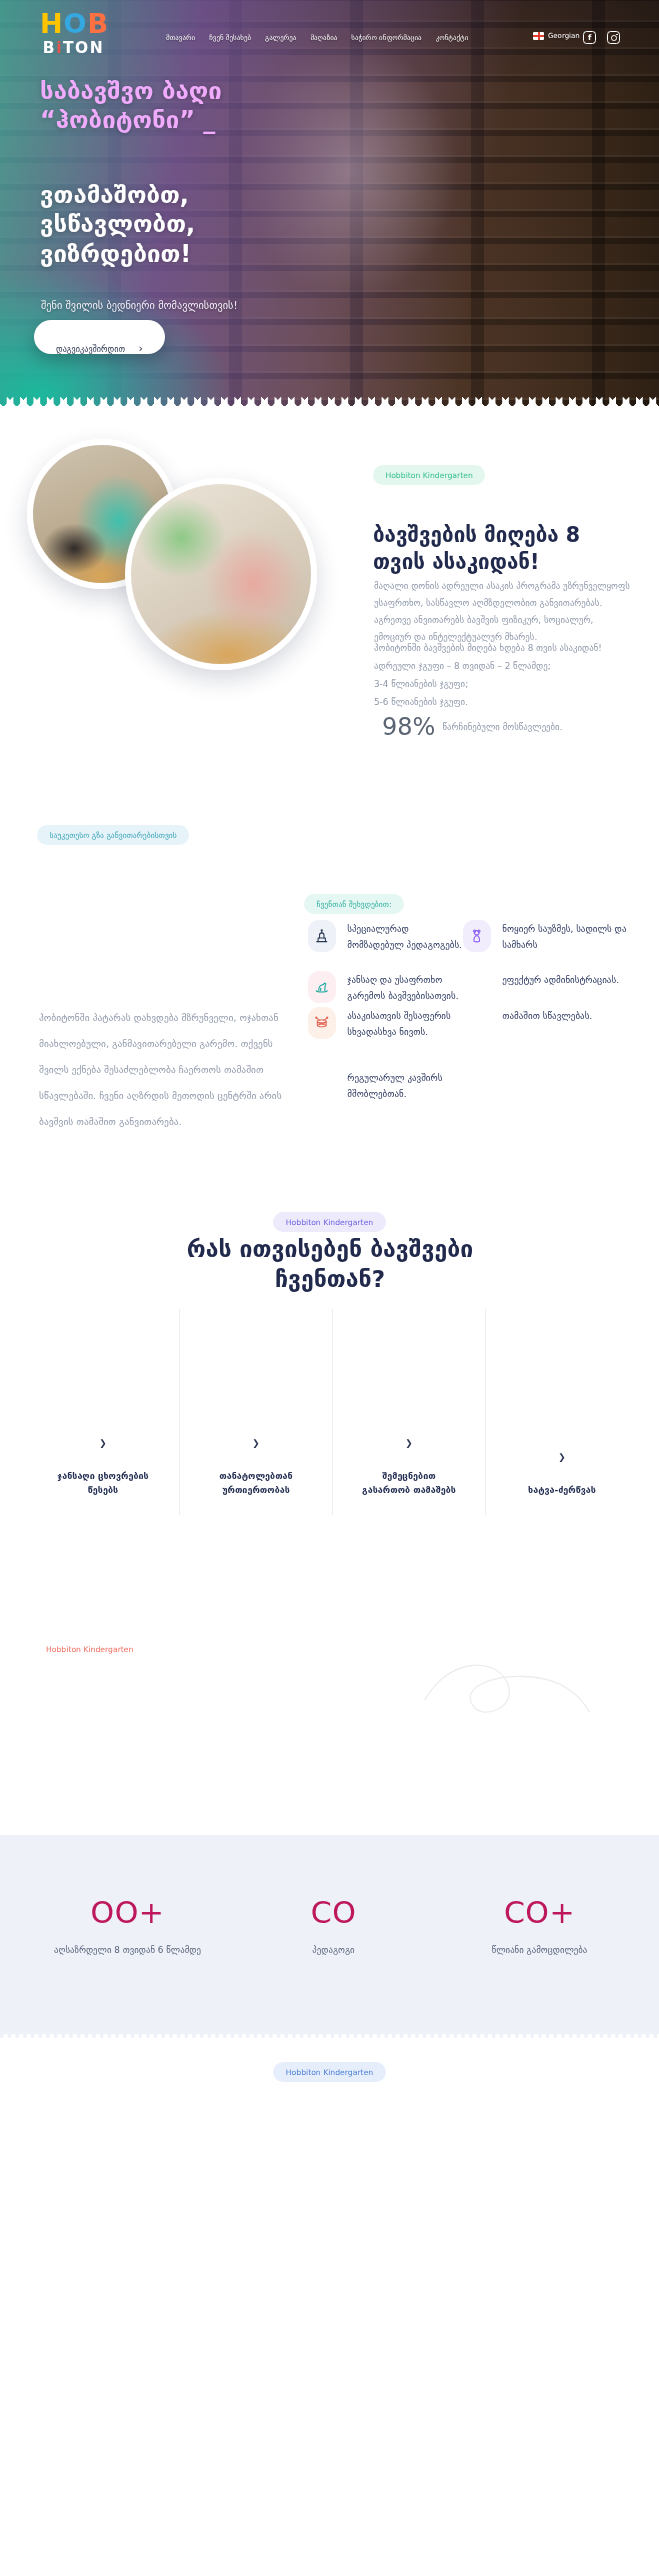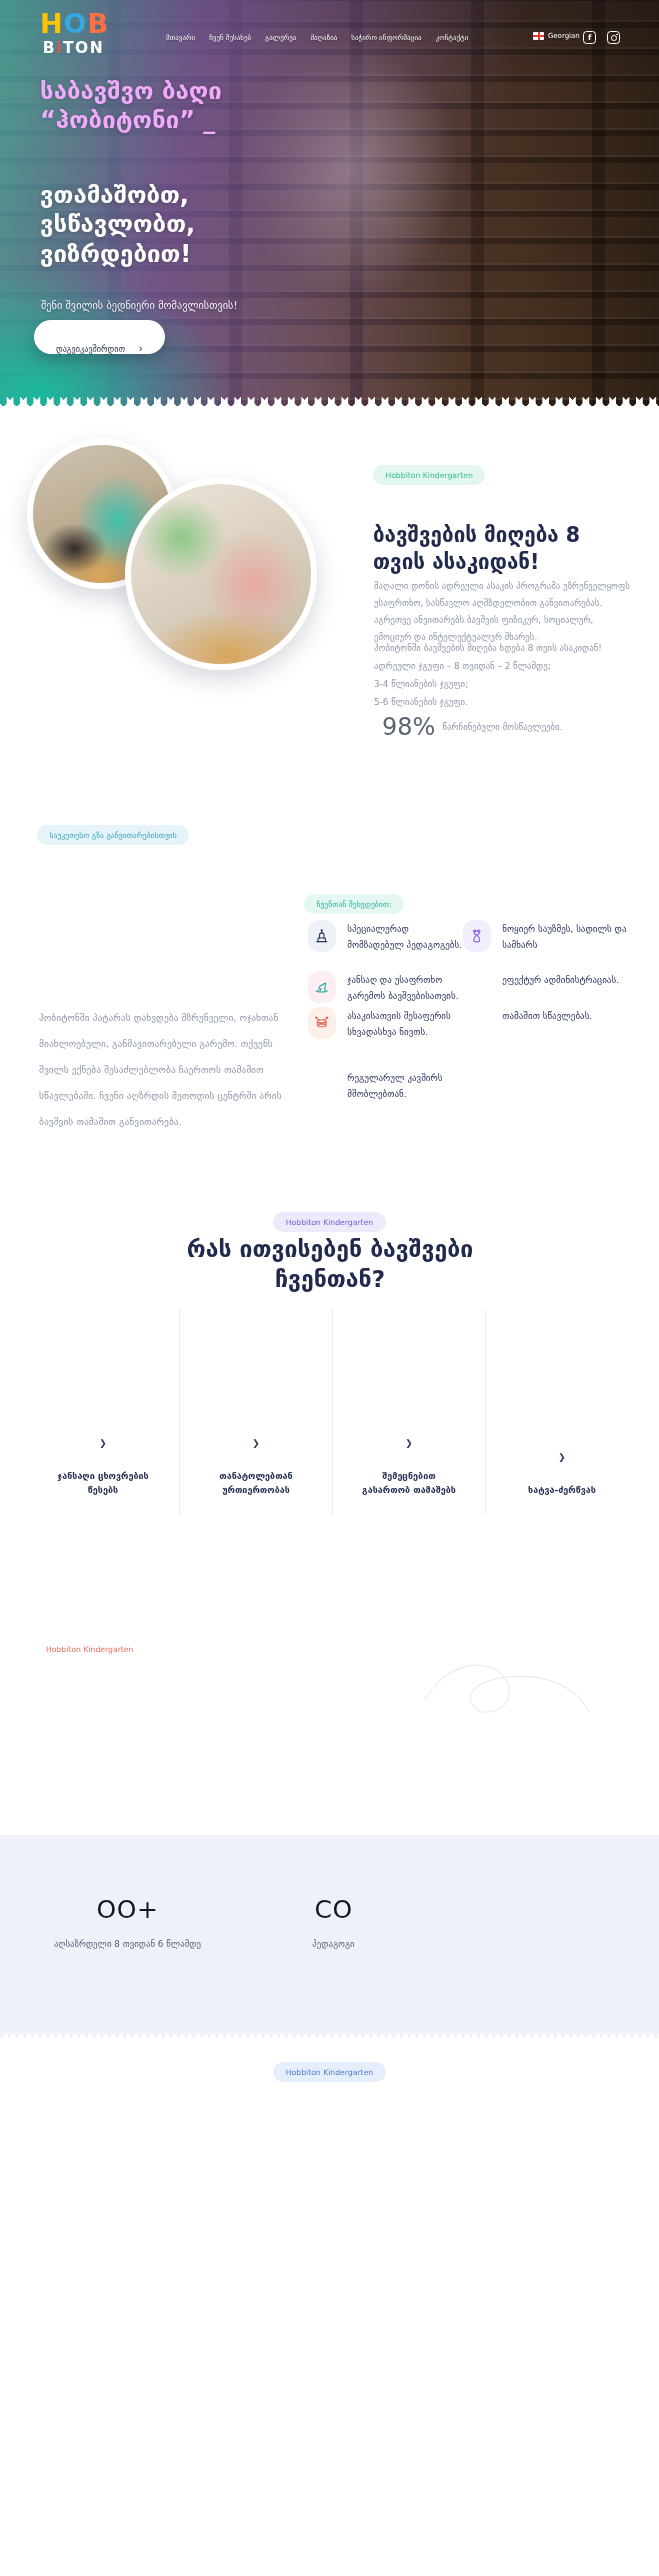--- a/index.html
+++ b/index.html
@@ -105,21 +105,21 @@
   .gallery-label{position:absolute;left:46px;top:1645px;color:#ef6d5f;font-size:7.7px;}
   .swirl{position:absolute;left:422px;top:1651px;}
 
   
   .stats{position:absolute;left:0;top:1835px;width:659px;height:203px;background:#eef1f7;}
   .stats .torn{position:absolute;left:0;bottom:0;width:100%;height:7.2px;
     background:
       linear-gradient(-45deg, #ffffff 3.6px, transparent 0) 0 100%/7.7px 7.2px repeat-x,
       linear-gradient(45deg, #ffffff 3.6px, transparent 0) -4.1px 100%/7.7px 7.2px repeat-x;}
   .stat{position:absolute;top:1895px;width:165px;text-align:center;}
-  .stat .v{font-size:25px;color:#0f172a;font-weight:500;letter-spacing:0.5px;}
+  .stat .v{font-size:30px;color:#be185d;font-weight:500;letter-spacing:0.5px;}
   .stat .l{margin-top:13.4px;font-size:8.8px;color:#55607a;line-height:1.75;}
 
   
   .discover-badge-wrap{position:absolute;left:0;top:2062px;width:659px;text-align:center;}
   .discover-heading{position:absolute;left:0;top:2087px;width:659px;text-align:center;font-size:23px;}
 </style>
 </head>
 <body>
 
 <div id="page">
@@ -291,17 +291,21 @@
     <div class="torn"></div>
   </div>
   <div class="stat" style="left:45px;">
     <div class="v">OO+</div>
     <div class="l">აღსაზრდელი 8 თვიდან 6 წლამდე</div>
   </div>
   <div class="stat" style="left:251px;">
     <div class="v">CO</div>
     <div class="l">პედაგოგი</div>
   </div>
+  <div class="stat" style="left:457px;">
+    <div class="v">CO+</div>
+    <div class="l">წლიანი გამოცდილება</div>
+  </div>
 
   <div class="discover-badge-wrap"><span class="badge blue">Hobbiton Kindergarten</span></div>
 
 </div>
 
 
 </body></html>

